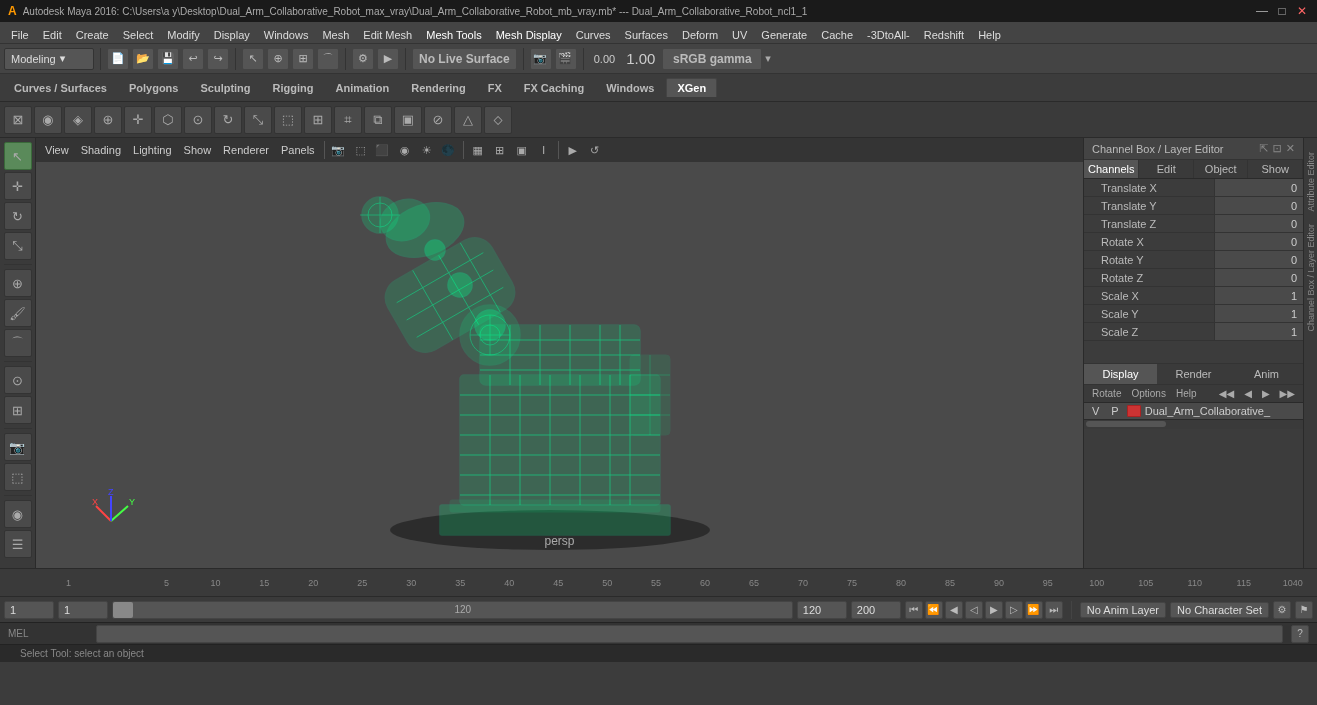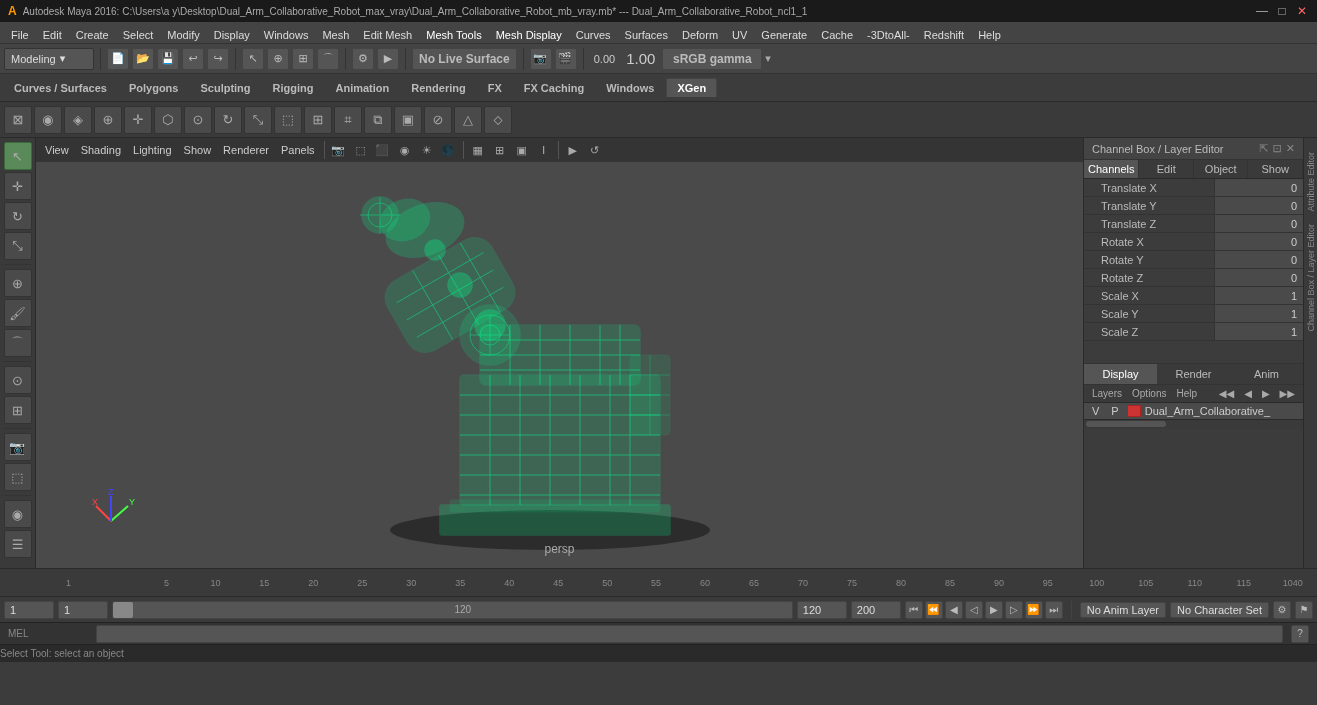--- a/index.html
+++ b/index.html
@@ -240,21 +240,21 @@
       position: absolute;
       top: 24px;
       left: 0;
       right: 0;
       bottom: 0;
     }
 
     
     #viewport-label {
       position: absolute;
-      bottom: 12px;
+      bottom: 20px;
       left: 50%;
       transform: translateX(-50%);
       color: #aaa;
       font-size: 12px;
       pointer-events: none;
     }
 
     
     #axis-indicator {
       position: absolute;
@@ -854,21 +854,21 @@
     </div>
 
     <div id="dra-tabs">
         <div class="dra-tab active">Display</div>
         <div class="dra-tab">Render</div>
         <div class="dra-tab">Anim</div>
       </div>
 
     <div id="layer-section">
       <div id="layer-toolbar">
-        <span class="layer-tb-btn">Layers</span>
+        <span class="layer-tb-btn">Rotate</span>
         <span class="layer-tb-btn">Options</span>
         <span class="layer-tb-btn">Help</span>
         <div style="flex:1;"></div>
         <span class="layer-tb-btn">◀◀</span>
         <span class="layer-tb-btn">◀</span>
         <span class="layer-tb-btn">▶</span>
         <span class="layer-tb-btn">▶▶</span>
       </div>
       <div id="layer-row">
         <span style="font-size:11px;color:#ccc;padding:0 4px;">V</span>
@@ -958,15 +958,15 @@
 </div>
 
 <div id="status-bar">
   <span class="status-left">MEL</span>
   <div style="flex:1;height:18px;background:#555;border:1px solid #444;border-radius:2px;display:flex;align-items:center;padding:0 6px;">
     <span style="font-size:10px;color:#888;"></span>
   </div>
   <div class="tr-btn">?</div>
 </div>
 
-<div style="height:18px;background:#2a2a2a;display:flex;align-items:center;padding:0 0;border-top:1px solid #222;">
+<div style="height:18px;background:#2a2a2a;display:flex;align-items:center;padding:0 20px;border-top:1px solid #222;">
   <span style="font-size:10px;color:#888;">Select Tool: select an object</span>
 </div>
 
 </body></html>

